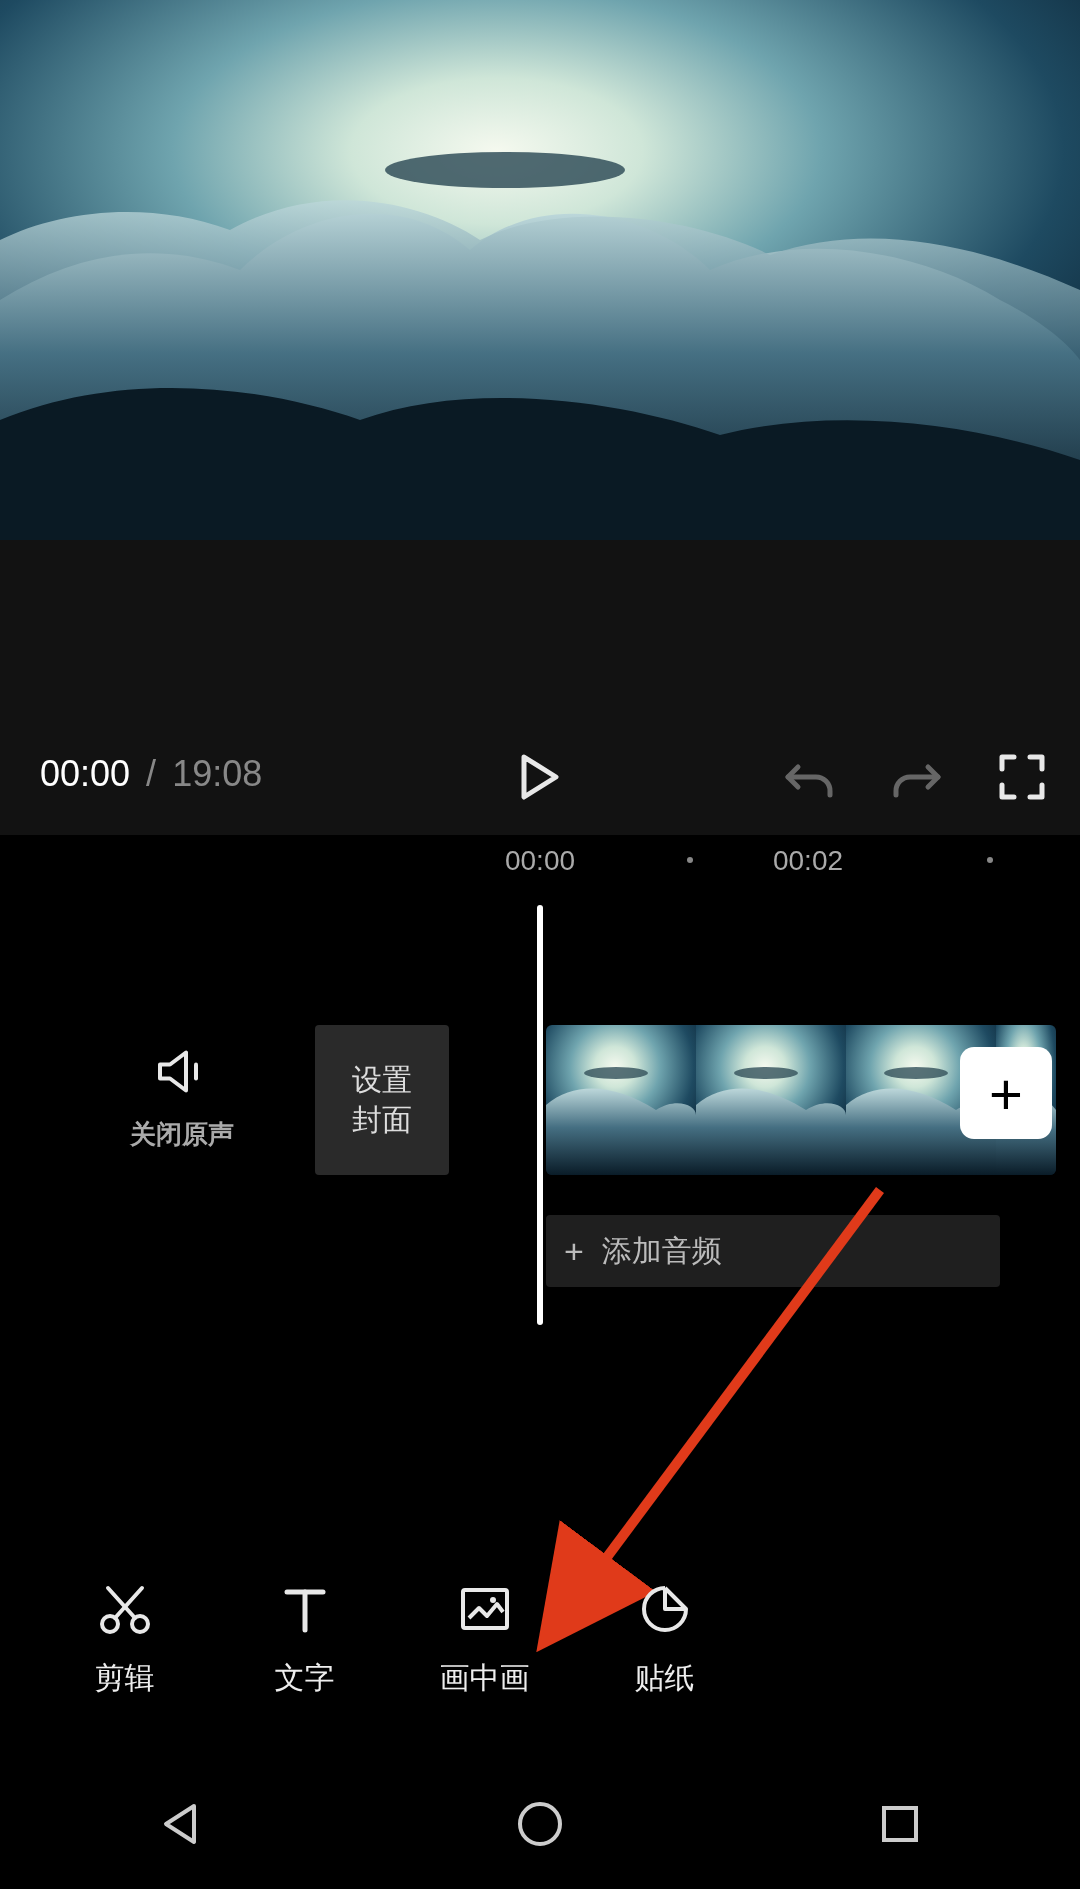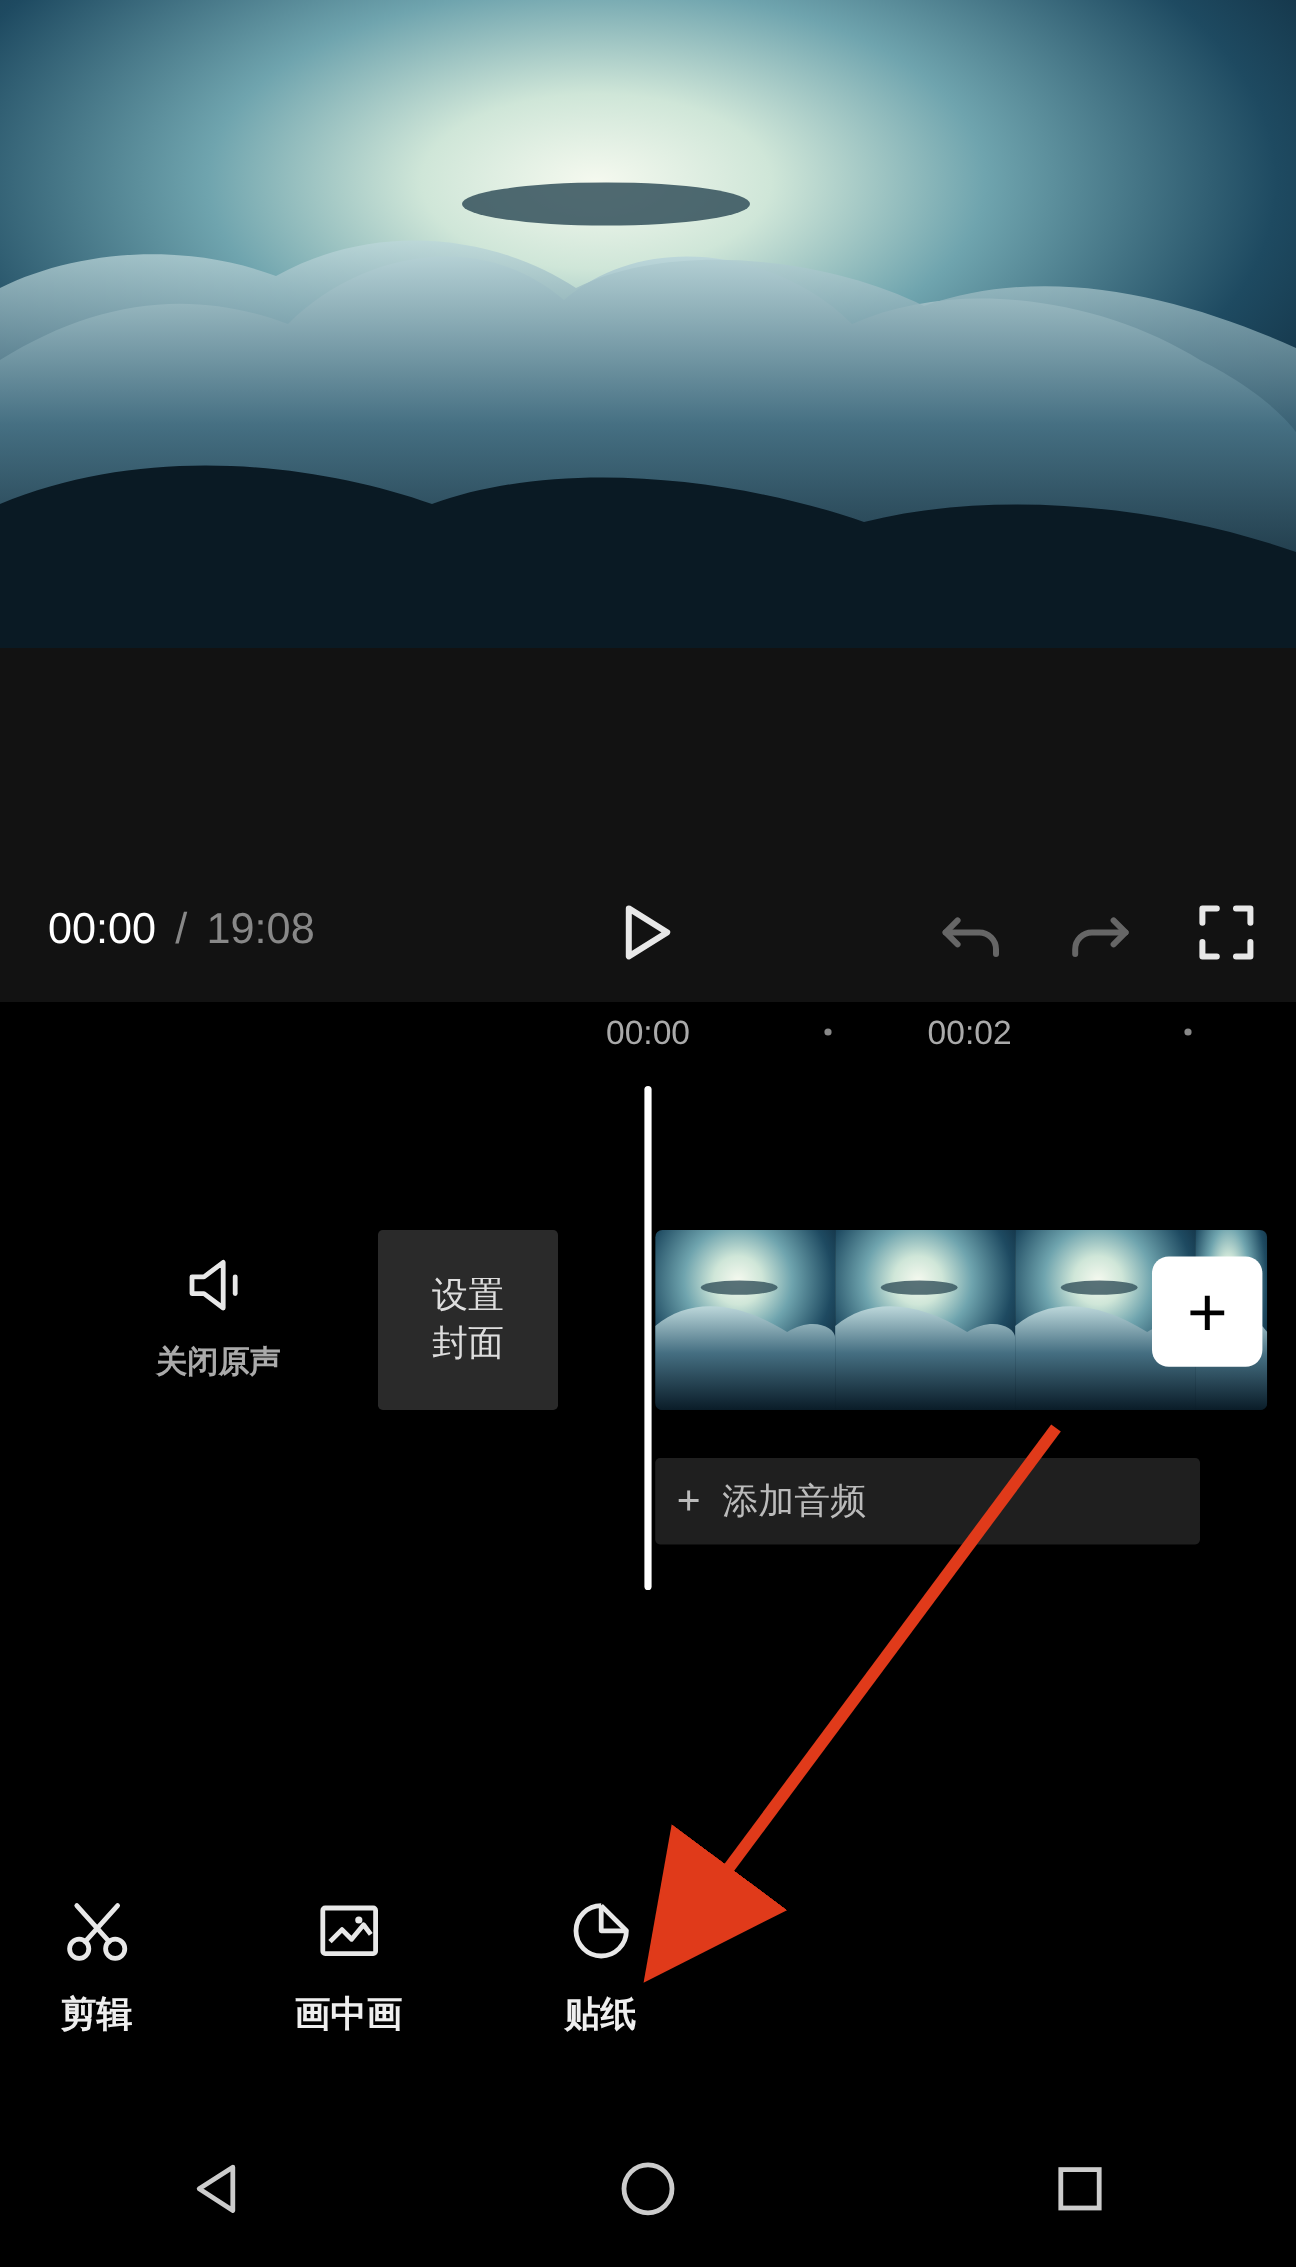--- a/index.html
+++ b/index.html
@@ -21,32 +21,32 @@
   .timeline-area { width: 1080px; position: relative; background: #000; height: 630px; }
   .ruler { position: absolute; top: 10px; left: 0; right: 0; height: 40px; color: #aaa; font-size: 28px; }
   .ruler span.tick-num { position: absolute; transform: translateX(-50%); }
   .ruler span.tick-dot { position: absolute; transform: translateX(-50%); top: 12px; width: 6px; height: 6px; border-radius: 50%; background: #888; }
 
   .playhead { position: absolute; left: 540px; top: 70px; width: 6px; height: 420px; background: #fff; border-radius: 3px; transform: translateX(-50%); }
 
   .track-row { position: absolute; top: 190px; left: 0; right: 0; height: 150px; }
   .mute-col { position: absolute; left: 130px; top: 50%; transform: translateY(-50%); text-align: center; }
   .mute-label { color: #aaa; font-size: 26px; margin-top: 18px; font-weight: bold; }
-  .cover-btn { position: absolute; left: 315px; top: 0; width: 150px; height: 150px; background: #2a2a2a; color: #ddd; display: flex; align-items: center; justify-content: center; text-align: center; font-size: 30px; line-height: 40px; border-radius: 4px; }
+  .cover-btn { position: absolute; left: 315px; top: 0; width: 134px; height: 150px; background: #2a2a2a; color: #ddd; display: flex; align-items: center; justify-content: center; text-align: center; font-size: 30px; line-height: 40px; border-radius: 4px; }
   .clips { position: absolute; left: 546px; top: 0; height: 150px; display: flex; border-radius: 6px; overflow: hidden; }
   .clip { width: 150px; height: 150px; }
   .clip svg { display: block; }
   .add-clip { position: absolute; left: 960px; top: 22px; width: 92px; height: 92px; background: #fff; border-radius: 14px; display: flex; align-items: center; justify-content: center; color: #000; font-size: 58px; font-weight: 300; }
 
   .audio-track { position: absolute; left: 546px; top: 380px; width: 454px; height: 72px; background: #1f1f1f; border-radius: 4px; display: flex; align-items: center; padding-left: 18px; gap: 18px; color: #bbb; font-size: 30px; }
   .audio-track .plus { font-size: 34px; font-weight: 200; }
 
   .annotation-arrow { position: absolute; left: 550px; top: 1170px; pointer-events: none; }
 
-  .toolbar { position: absolute; left: 0; right: 0; top: 1580px; height: 170px; display: flex; padding-left: 28px; gap: 105px; font-weight: bold; }
+  .toolbar { position: absolute; left: 0; right: 0; top: 1580px; height: 170px; display: flex; padding-left: 72px; gap: 75px; }
   .tool { width: 105px; text-align: center; color: #eee; }
   .tool .ico { height: 58px; display: flex; align-items: center; justify-content: center; margin-bottom: 20px; }
   .tool .lbl { font-size: 30px; }
 
   .navbar { position: absolute; left: 0; right: 0; bottom: 0; height: 130px; display: flex; align-items: center; justify-content: space-around; }
   .nav-ico { width: 60px; height: 60px; }
 
   svg { overflow: visible; }
 </style>
 </head>
@@ -195,20 +195,29 @@
           <circle cx="12" cy="42" r="8" fill="none" stroke="#e8e8e8" stroke-width="4"></circle>
           <circle cx="42" cy="42" r="8" fill="none" stroke="#e8e8e8" stroke-width="4"></circle>
           <line x1="17" y1="36" x2="44" y2="6" stroke="#e8e8e8" stroke-width="4" stroke-linecap="round"></line>
           <line x1="37" y1="36" x2="10" y2="6" stroke="#e8e8e8" stroke-width="4" stroke-linecap="round"></line>
         </svg>
       </div>
       <div class="lbl">剪辑</div>
     </div>
     <div class="tool">
       <div class="ico">
+        <svg width="48" height="50" viewBox="0 0 48 50">
+          <line x1="6" y1="8" x2="42" y2="8" stroke="#e8e8e8" stroke-width="5" stroke-linecap="round"></line>
+          <line x1="24" y1="8" x2="24" y2="46" stroke="#e8e8e8" stroke-width="5" stroke-linecap="round"></line>
+        </svg>
+      </div>
+      <div class="lbl">文字</div>
+    </div>
+    <div class="tool">
+      <div class="ico">
         <svg width="52" height="46" viewBox="0 0 52 46">
           <rect x="4" y="4" width="44" height="38" fill="none" stroke="#e8e8e8" stroke-width="4" rx="2"></rect>
           <path d="M10 32 L20 22 L28 30 L38 18 L44 26" fill="none" stroke="#e8e8e8" stroke-width="4" stroke-linejoin="round"></path>
           <circle cx="34" cy="14" r="3" fill="#e8e8e8"></circle>
         </svg>
       </div>
       <div class="lbl">画中画</div>
     </div>
     <div class="tool">
       <div class="ico">

